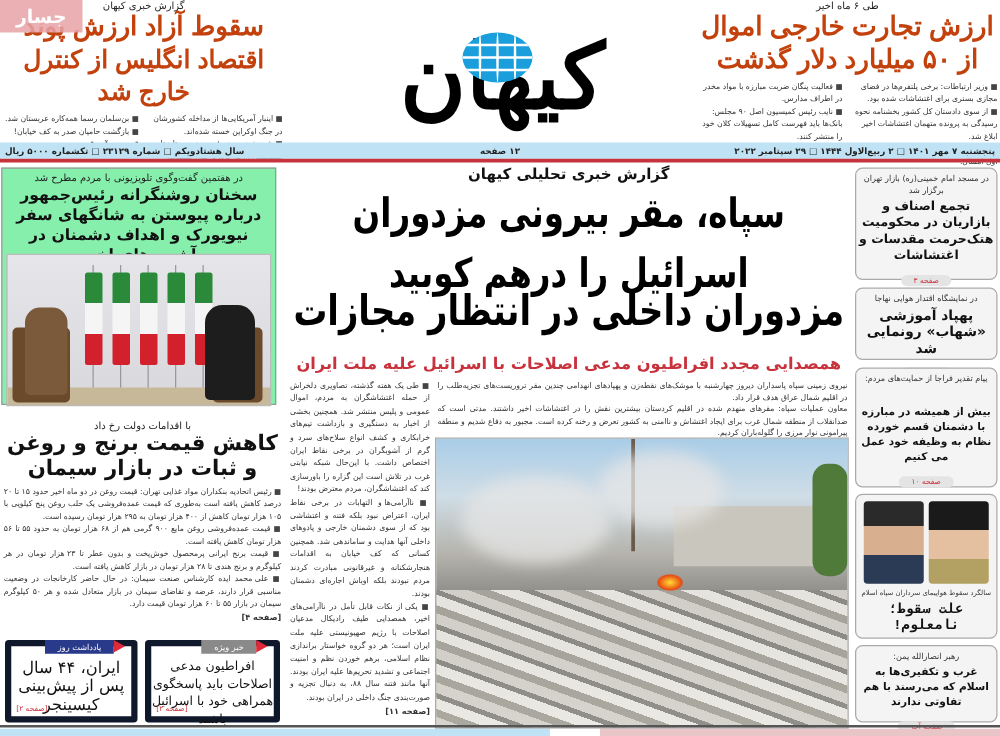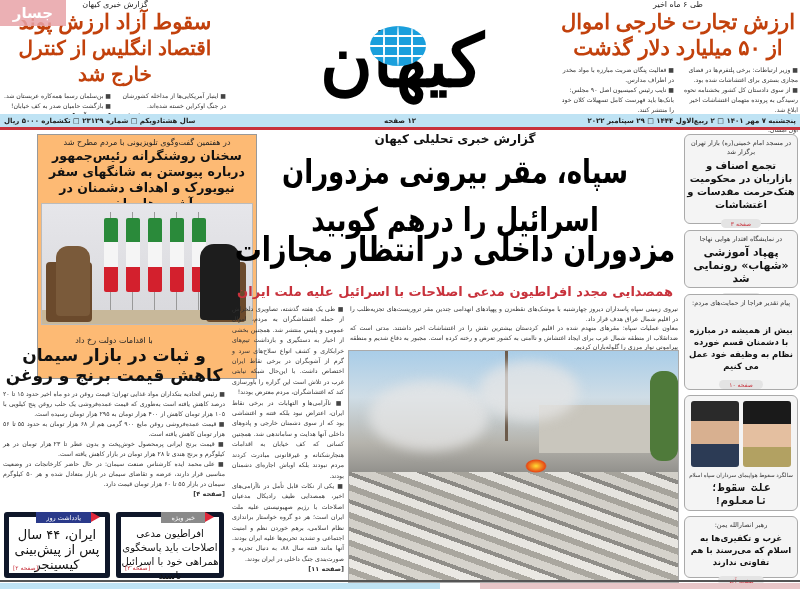--- a/index.html
+++ b/index.html
@@ -26,21 +26,21 @@
   .globe { position: absolute; left: 88px; top: 20px; width: 56px; height: 40px; border-radius: 50%; background: #1a9fdc; overflow: hidden; }
   .globe .lat { position: absolute; left: 0; right: 0; height: 2px; background: #fff; }
   .globe .lon { position: absolute; top: 0; bottom: 0; width: 2px; background: #fff; border-radius: 50%; }
 
   
   .datebar { left: 0; top: 114px; width: 800px; height: 13px; background: #bfe3f4; display: flex; align-items: center; justify-content: space-between; padding: 0 4px; font-size: 7px; font-weight: bold; color: #222; }
   .redline { left: 0; top: 127px; width: 800px; height: 3px; background: #c8323c; }
   .pages-center { position: absolute; left: 0; right: 0; text-align: center; font-size: 7px; }
 
   
-  .lbox { left: 1px; top: 134px; width: 220px; height: 245px; border: 1px solid #999; background: #fdba74; margin-left: 36px; }
+  .lbox { left: 1px; top: 134px; width: 220px; height: 190px; border: 1px solid #999; background: #86efac; }
   .lbox .kicker { margin-top: 3px; }
   .lbox .h { font-weight: bold; font-size: 12.5px; line-height: 16px; text-align: center; margin-top: 1px; }
   .photo-interview { position: absolute; left: 3px; top: 68px; width: 212px; height: 122px; background: linear-gradient(#e6e6ea, #d8d8dc); overflow: hidden; border: 1px solid #bbb; }
   .flag { position: absolute; top: 14px; width: 14px; height: 74px; border-radius: 2px; background: linear-gradient(#2a8a3a 0 33%, #f5f5f5 33% 66%, #d3202d 66% 100%); }
   .pole { position: absolute; top: 8px; width: 1px; height: 104px; background: #999; }
   .chair-l { position: absolute; left: 4px; top: 58px; width: 46px; height: 60px; background: #6b4a2c; border-radius: 4px; }
   .person-l { position: absolute; left: 14px; top: 42px; width: 34px; height: 70px; background: #7a5a3a; border-radius: 12px 12px 4px 4px; }
   .chair-r { position: absolute; right: 6px; top: 58px; width: 40px; height: 60px; background: #6b4a2c; border-radius: 4px; }
   .person-r { position: absolute; right: 12px; top: 40px; width: 40px; height: 76px; background: #1d1d1d; border-radius: 14px 14px 4px 4px; }
   .carpet { position: absolute; left: 0; right: 0; bottom: 0; height: 14px; background: #c8b89a; }
@@ -160,22 +160,22 @@
     <div class="carpet"></div>
     <div class="chair-l"></div>
       <div class="person-l"></div>
     <div class="chair-r"></div>
       <div class="person-r"></div>
   </div>
 </div>
 
 <div class="abs lstory">
   <div class="kicker">با اقدامات دولت رخ داد</div>
+  <div class="h">کاهش قیمت برنج و روغن</div>
   <div class="h">و ثبات در بازار سیمان</div>
-  <div class="h">کاهش قیمت برنج و روغن</div>
   <div class="body">
     <div class="bullet">رئیس اتحادیه بنکداران مواد غذایی تهران: قیمت روغن در دو ماه اخیر حدود ۱۵ تا ۲۰ درصد کاهش یافته است به‌طوری که قیمت عمده‌فروشی یک حلب روغن پنج کیلویی با ۱۰۵ هزار تومان کاهش از ۴۰۰ هزار تومان به ۲۹۵ هزار تومان رسیده است.</div>
     <div class="bullet">قیمت عمده‌فروشی روغن مایع ۹۰۰ گرمی هم از ۶۸ هزار تومان به حدود ۵۵ تا ۵۶ هزار تومان کاهش یافته است.</div>
     <div class="bullet">قیمت برنج ایرانی پرمحصول خوش‌پخت و بدون عطر تا ۲۳ هزار تومان در هر کیلوگرم و برنج هندی تا ۲۸ هزار تومان در بازار کاهش یافته است.</div>
     <div class="bullet">علی محمد ایده کارشناس صنعت سیمان: در حال حاضر کارخانجات در وضعیت مناسبی قرار دارند، عرضه و تقاضای سیمان در بازار متعادل شده و هر ۵۰ کیلوگرم سیمان در بازار ۵۵ تا ۶۰ هزار تومان قیمت دارد.</div>
     <div class="pageref">[صفحه ۴]</div>
   </div>
 </div>
 
 <div class="abs minibox" style="left:4px; width:106px;">

